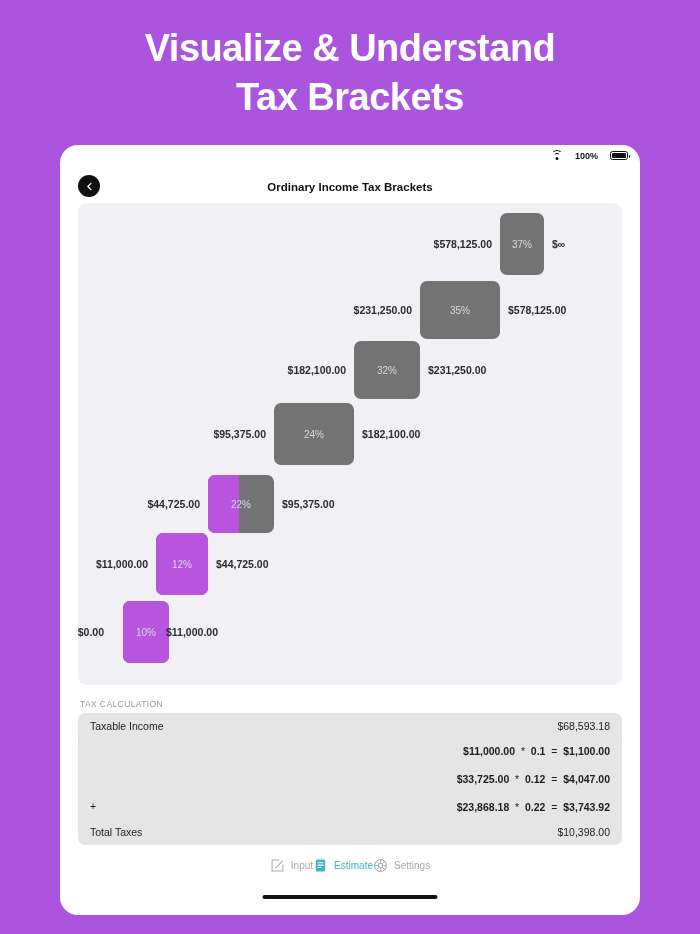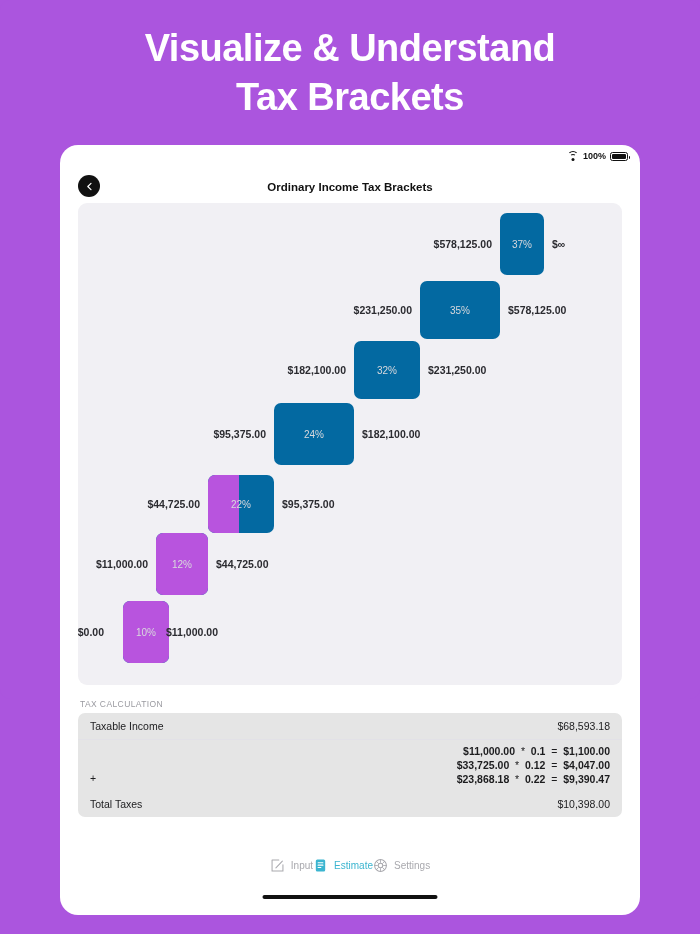--- a/index.html
+++ b/index.html
@@ -26,21 +26,21 @@
   .device {
     position: absolute; left: 60px; top: 145px;
     width: 580px; height: 770px;
     background: #ffffff; border-radius: 18px;
     overflow: hidden;
   }
 
   
   .statusbar {
     position: absolute; right: 12px; top: 6px;
-    display: flex; align-items: flex-end; gap: 4px;
+    display: flex; align-items: flex-start; gap: 12px;
     font-size: 9px; font-weight: bold; color: #111;
   }
   .wifi-icon { width: 11px; height: 9px; position: relative; }
   .wifi-icon i {
     position: absolute; left: 50%; bottom: 0;
     transform: translateX(-50%);
     width: 3px; height: 3px; background: #111; border-radius: 50%;
   }
   .wifi-icon b {
     position: absolute; left: 50%; transform: translateX(-50%);
@@ -81,21 +81,21 @@
   .chart-panel {
     position: absolute; left: 18px; top: 58px;
     width: 544px; height: 482px;
     background: #f1f0f4; border-radius: 9px;
   }
   .bracket-row {
     position: absolute; height: 0;
   }
   .bracket-box {
     position: absolute; top: 0; height: 100%;
-    background: #0369a1; border-radius: 7px;
+    background: #737373; border-radius: 7px;
     display: flex; align-items: center; justify-content: center;
     overflow: hidden; cursor: pointer;
   }
   .bracket-fill {
     position: absolute; left: 0; top: 0; height: 100%;
     background: #b854de;
   }
   .bracket-pct {
     position: relative; z-index: 2;
     font-size: 10px; color: #d9d9dd; font-weight: normal;
@@ -122,21 +122,21 @@
     display: flex; align-items: center; justify-content: space-between;
     padding: 0 12px; height: 26px;
     font-size: 10.5px; color: #1c1c1e;
   }
   .calc-row .val { font-weight: normal; }
   .calc-lines {
     display: flex; border-top: 1px solid #e2e1e7;
     padding: 5px 12px 6px; align-items: flex-end; justify-content: space-between;
   }
   .plus-sign { font-size: 10.5px; color: #1c1c1e; padding-bottom: 1px; }
-  .eq-list { display: flex; flex-direction: column; align-items: flex-end; gap: 2px; }
+  .eq-list { display: flex; flex-direction: column; align-items: flex-end; gap: 16px; }
   .eq-line { font-size: 10.5px; color: #1c1c1e; white-space: nowrap; }
   .eq-line b { font-weight: bold; }
   .eq-line .op { color: #1c1c1e; }
 
   
   .tabbar {
     position: absolute; left: 0; bottom: 30px; width: 100%; height: 40px;
     display: flex; align-items: center; justify-content: center;
     padding: 0 60px;
   }
@@ -244,21 +244,21 @@
     <div class="calc-card">
       <div class="calc-row">
         <span>Taxable Income</span>
         <span class="val">$68,593.18</span>
       </div>
       <div class="calc-lines">
         <span class="plus-sign">+</span>
         <div class="eq-list" id="eq-list">
             <div class="eq-line"><b>$11,000.00</b>&nbsp; <span class="op">*</span>&nbsp; <b>0.1</b>&nbsp; <span class="op">=</span>&nbsp; <b>$1,100.00</b></div>
             <div class="eq-line"><b>$33,725.00</b>&nbsp; <span class="op">*</span>&nbsp; <b>0.12</b>&nbsp; <span class="op">=</span>&nbsp; <b>$4,047.00</b></div>
-            <div class="eq-line"><b>$23,868.18</b>&nbsp; <span class="op">*</span>&nbsp; <b>0.22</b>&nbsp; <span class="op">=</span>&nbsp; <b>$9,390.47</b></div>
+            <div class="eq-line"><b>$23,868.18</b>&nbsp; <span class="op">*</span>&nbsp; <b>0.22</b>&nbsp; <span class="op">=</span>&nbsp; <b>$3,743.92</b></div>
           </div>
       </div>
       <div class="calc-row">
         <span>Total Taxes</span>
         <span class="val">$10,398.00</span>
       </div>
     </div>
 
     <div class="tabbar" id="tabbar">
         <div class="tab">

